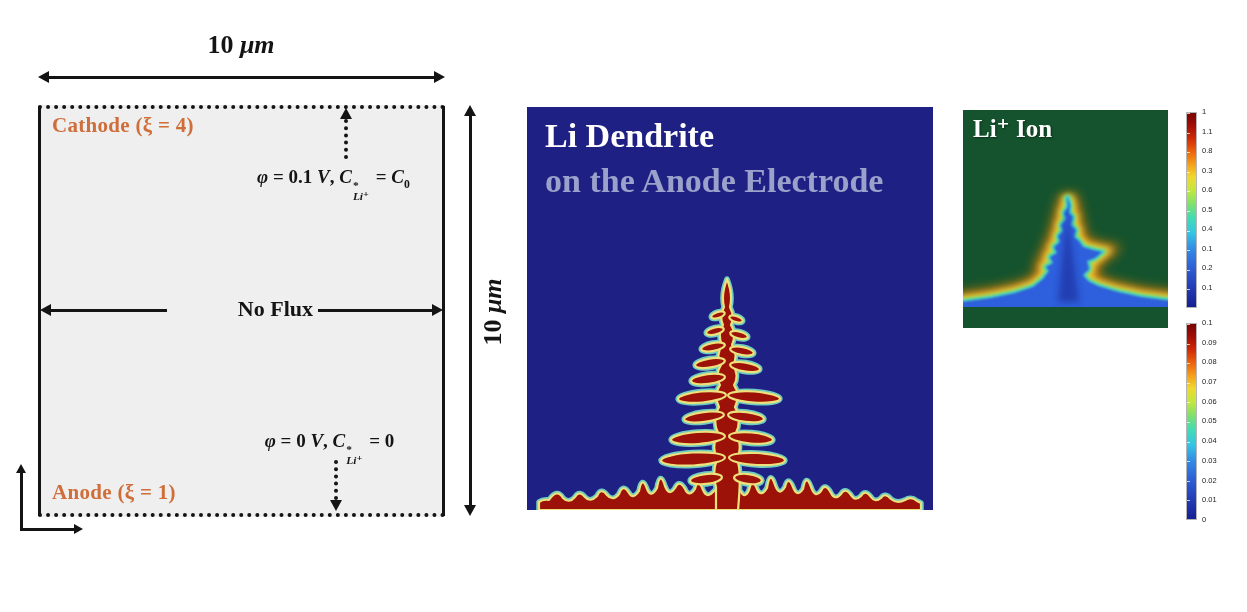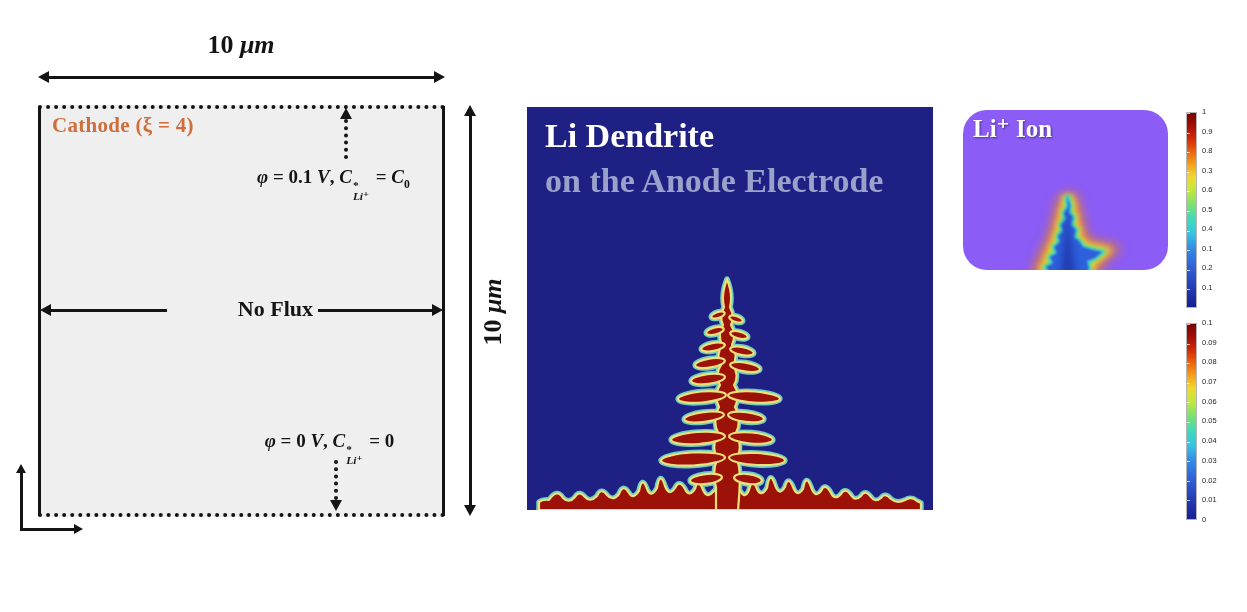--- a/index.html
+++ b/index.html
@@ -29,21 +29,21 @@
          vertical-align:-0.55em;line-height:.95;font-size:.6em;margin:0 2px 0 1px;}
   .rt-ss .s1{font-weight:700;}
   .rt-ss .s2{font-weight:700;font-style:italic;text-align:center;}
 
   
   .main-panel{left:527px;top:107px;width:406px;height:403px;background:#1f2083;overflow:hidden;}
   .main-title{left:18px;top:10px;font-weight:700;font-size:34px;color:#ffffff;}
   .main-subtitle{left:18px;top:55px;font-weight:700;font-size:34px;color:#9aa2cb;}
 
   
-  .liion-panel{left:963px;top:110px;width:205px;height:160px;background:#8b5cf6;overflow:hidden;border-radius:24px;}
+  .liion-panel{left:963px;top:110px;width:205px;height:218px;background:#14532d;overflow:hidden;}
   .pot-panel{left:963px;top:322px;width:205px;height:198px;overflow:hidden;
     background:linear-gradient(180deg,#860b04 0%,#a51105 5%,#cc2b07 10%,#ea5d0e 16%,
       #f59b1a 22%,#f3cf25 28%,#d8e93c 34%,#9ce45c 40%,#55dca0 47%,#3bcfd8 54%,
       #38a8e8 63%,#3378e0 72%,#2c53cc 82%,#2339ac 91%,#1b2590 100%);}
   .panel-title{left:10px;top:4px;font-weight:700;font-size:25px;color:#fff;
     text-shadow:1px 1px 2px rgba(0,0,0,.45);}
   .pot-shadow{position:absolute;inset:0;
     background:rgba(14,20,100,.58);
     clip-path:polygon(46% 28%,29% 108%,64% 108%);
     filter:blur(10px);}
@@ -65,20 +65,21 @@
 <div id="canvas">
 
   <div class="line" style="left:48px;top:76px;width:387px;height:3px;"></div>
   <div class="tri" style="left:38px;top:71px;border-width:6.5px 11px 6.5px 0;border-color:transparent #141414 transparent transparent;"></div>
   <div class="tri" style="left:434px;top:71px;border-width:6.5px 0 6.5px 11px;border-color:transparent transparent transparent #141414;"></div>
   <div class="abs dim-label" style="left:38px;top:30px;width:406px;"><span class="rt-b">10 </span><span class="rt-bi">μm</span></div>
 
   <div class="abs domain-box"></div>
 
   <div class="abs electrode-label" style="left:52px;top:113px;">Cathode (ξ = 4)</div>
+  <div class="abs electrode-label" style="left:52px;top:480px;">Anode (ξ = 1)</div>
 
   <div class="line" style="left:46px;top:309px;width:121px;height:3px;"></div>
   <div class="tri" style="left:40px;top:304px;border-width:6.5px 11px 6.5px 0;border-color:transparent #141414 transparent transparent;"></div>
   <div class="line" style="left:318px;top:309px;width:118px;height:3px;"></div>
   <div class="tri" style="left:432px;top:304px;border-width:6.5px 0 6.5px 11px;border-color:transparent transparent transparent #141414;"></div>
   <div class="abs noflux-label" style="left:173px;top:296px;width:140px;">No Flux</div>
 
   <div class="tri" style="left:340px;top:108px;border-width:0 6.5px 11px 6.5px;border-color:transparent transparent #141414 transparent;"></div>
   <div class="dotline-v" style="left:344px;top:119px;height:40px;"></div>
   <div class="abs eq" style="left:226px;top:166px;width:215px;"><span class="rt-bi">φ </span><span class="rt-b">= 0.1 </span><span class="rt-bi">V</span><span class="rt-b">, </span><span class="rt-bi">C</span><span class="rt-ss">
@@ -184,21 +185,21 @@
       <use href="#sil" fill="#2d5fdc" filter="url(#b12)"></use>
       <path d="M104,98 L95,192 L116,192 Z" fill="#1c2f9c" opacity="0.65" filter="url(#b3)"></path>
     </svg>
     <div class="abs panel-title">Li⁺ Ion</div>
   </div>
   <div class="cbar abs" style="left:1186px;top:112px;height:196px;">
     <div class="cbar-ticks"></div>
   </div>
   <div class="cbar-labels" style="left:1202px;top:108px;height:184px;">
       <div>1</div>
-      <div>0.9</div>
+      <div>1.1</div>
       <div>0.8</div>
       <div>0.3</div>
       <div>0.6</div>
       <div>0.5</div>
       <div>0.4</div>
       <div>0.1</div>
       <div>0.2</div>
       <div>0.1</div>
     </div>
 

